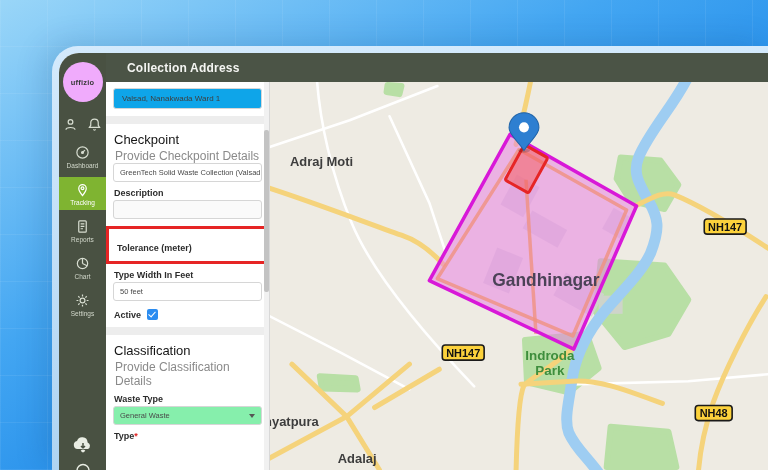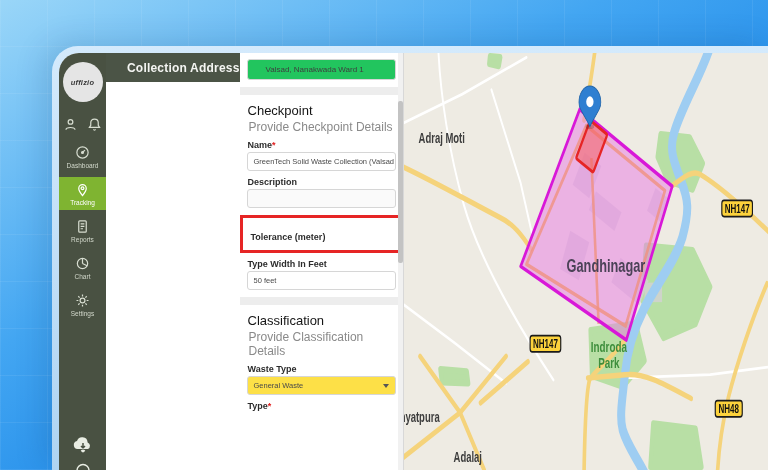--- a/index.html
+++ b/index.html
@@ -10,60 +10,60 @@
        background:repeating-linear-gradient(0deg,rgba(255,255,255,.07) 0 1px,transparent 1px 47px),
                   repeating-linear-gradient(90deg,rgba(255,255,255,.07) 0 1px,transparent 1px 47px);}
   .window{position:absolute;left:52px;top:46px;width:716px;height:424px;
        background:linear-gradient(180deg,#d4eafc,#aed4f2);
        border-radius:26px 0 0 0;padding:7px 0 0 7px;box-sizing:border-box;
        box-shadow:-8px -4px 30px rgba(0,40,90,.15);}
   .app{width:100%;height:100%;border-radius:20px 0 0 0;overflow:hidden;display:flex;background:#fff;}
 
   
   .iconbar{width:47px;background:#495142;display:flex;flex-direction:column;align-items:center;flex-shrink:0;}
-  .logo-circle{width:40px;height:40px;border-radius:50%;background:#e5e5e5;margin-top:9px;
-       display:flex;align-items:center;justify-content:center;font-style:italic;}
+  .logo-circle{width:40px;height:40px;border-radius:50%;background:#f0abfc;margin-top:9px;
+       display:flex;align-items:center;justify-content:center;}
   .logo-text{font-size:7.5px;font-weight:bold;color:#3a3a3a;letter-spacing:.2px;}
   .icons-row{display:flex;gap:9px;margin:15px 0 4px;}
   .nav-item{width:100%;padding:5px 0 4px;display:flex;flex-direction:column;align-items:center;gap:2px;margin-top:4px;}
   .nav-item.active{background:#7fb431;}
   .nav-label{font-size:6.5px;color:#d2d8cb;}
   .nav-item.active .nav-label{color:#fff;}
   .spacer{flex:1;}
   .foot-icon{margin-bottom:8px;}
   .foot-icon.cut{margin-bottom:-7px;}
   svg.ic{display:block;}
 
   
-  .main{flex:1;display:flex;min-width:0;}
+  .main{flex:1;display:flex;flex-direction:column;min-width:0;}
   .titlebar{height:29px;background:#4b5446;color:#f4f5f2;font-size:12px;font-weight:bold;
        display:flex;align-items:center;padding-left:21px;flex-shrink:0;letter-spacing:.2px;}
   .content{flex:1;display:flex;min-height:0;}
 
   
   .panel{width:163px;background:#fff;position:relative;flex-shrink:0;overflow:hidden;
        border-right:1px solid #d8d8d8;font-size:8px;color:#444;}
-  .addr-field{margin:6px 7px 0;border:1px solid #d6d6d6;border-radius:3px;background:#22c55e;
-       padding:5px 18px;font-size:8px;color:#3e3e3e;white-space:nowrap;overflow:hidden;}
+  .addr-field{margin:6px 7px 0;border:1px solid #d6d6d6;border-radius:3px;background:#0ea5e9;
+       padding:5px 8px;font-size:8px;color:#3e3e3e;white-space:nowrap;overflow:hidden;}
   .band{height:8px;background:#ededed;margin-top:7px;}
   .sec-title{margin:8px 8px 0;font-size:13px;font-weight:normal;color:#151515;}
   .sec-sub{margin:2px 9px 0;font-size:12px;color:#8a8a8a;}
   .lbl{margin:6px 8px 2px;font-size:9px;font-weight:bold;color:#2c2c2c;}
   .req{color:#e02020;}
   .field{margin:0 7px;border:1px solid #d6d6d6;border-radius:3px;background:#fff;
        padding:4px 6px;font-size:7.5px;color:#4a4a4a;white-space:nowrap;overflow:hidden;min-height:9px;}
   .field.empty{background:#fafafa;}
   .red-box{border:3px solid #e62525;margin-top:7px;padding:12px 0 6px;}
   .red-box .lbl{margin-top:2px;}
   .active-row{display:flex;align-items:center;gap:6px;margin:8px 8px 0;}
   .active-lbl{font-size:9px;font-weight:bold;color:#2c2c2c;}
   .checkbox{width:11px;height:11px;background:#2b8cf0;border-radius:2px;position:relative;}
   .checkbox::after{content:"";position:absolute;left:3px;top:1px;width:3px;height:6px;
        border:solid #fff;border-width:0 1.6px 1.6px 0;transform:rotate(42deg);}
-  .select{margin:0 7px;border:1px solid #d6d6d6;border-radius:3px;background:#fde047;
+  .select{margin:0 7px;border:1px solid #d6d6d6;border-radius:3px;background:#86efac;
        padding:4px 6px;font-size:7.5px;color:#4a4a4a;display:flex;align-items:center;justify-content:space-between;}
   .caret{width:0;height:0;border-left:3.5px solid transparent;border-right:3.5px solid transparent;
        border-top:4.5px solid #555;}
   .scroll-track{position:absolute;right:0;top:0;bottom:0;width:5px;background:#f1f1f1;}
   .scroll-thumb{position:absolute;right:0;top:48px;width:5px;height:162px;background:#c3c3c3;border-radius:2px;}
 
   
   .mapwrap{flex:1;position:relative;background:#eeebe3;min-width:0;}
   .mapwrap svg{position:absolute;inset:0;width:100%;height:100%;}
 </style>
@@ -165,33 +165,36 @@
 
     <div class="content">
 
       <div class="panel">
         <div class="addr-field">Valsad, Nanakwada Ward 1</div>
         <div class="band"></div>
 
         <div class="sec-title">Checkpoint</div>
         <div class="sec-sub">Provide Checkpoint Details</div>
 
-        <div class="lbl"><span>Name</span><span class="req">*</span></div>
         <div class="field">GreenTech Solid Waste Collection (Valsad 1)</div>
 
         <div class="lbl">Description</div>
         <div class="field empty"></div>
 
         <div class="red-box">
           <div class="lbl">Tolerance (meter)</div>
         </div>
 
         <div class="lbl">Type Width In Feet</div>
         <div class="field">50 feet</div>
 
+        <div class="active-row">
+          <span class="active-lbl">Active</span>
+          <div class="checkbox"></div>
+        </div>
 
         <div class="band"></div>
 
         <div class="sec-title">Classification</div>
         <div class="sec-sub">Provide Classification Details</div>
 
         <div class="lbl">Waste Type</div>
         <div class="select">
           <span>General Waste</span>
           <span class="caret"></span>

